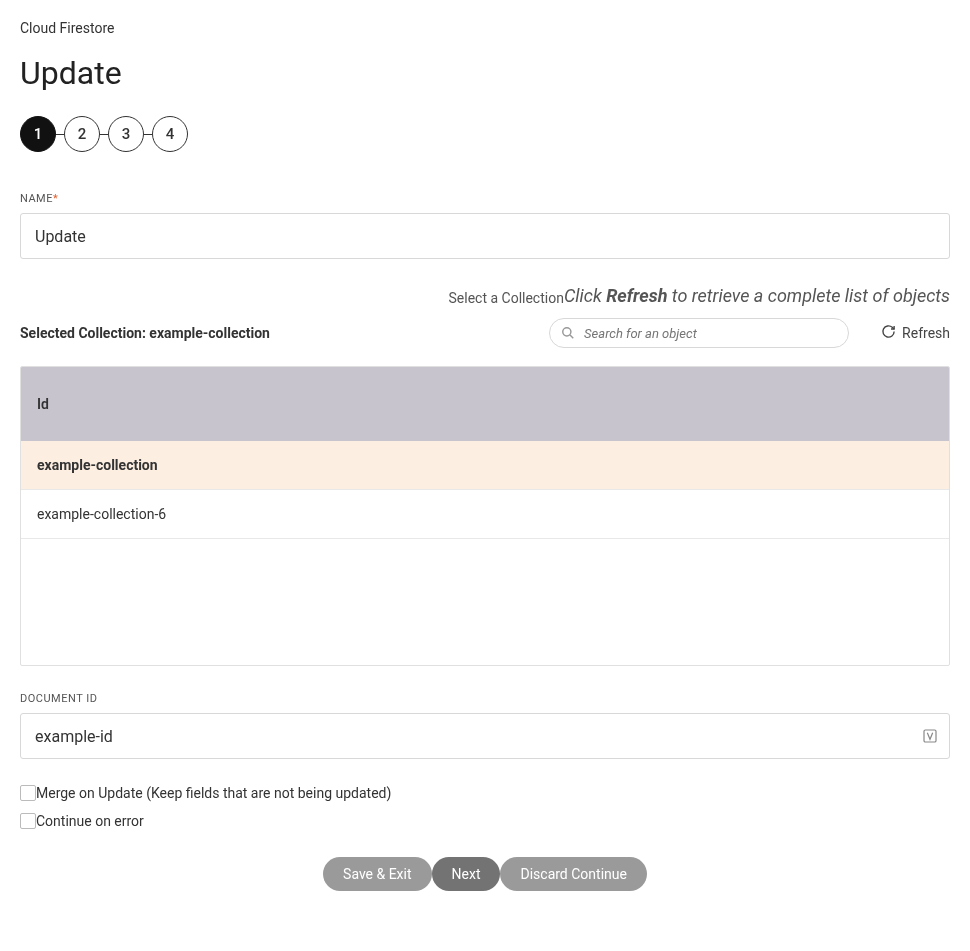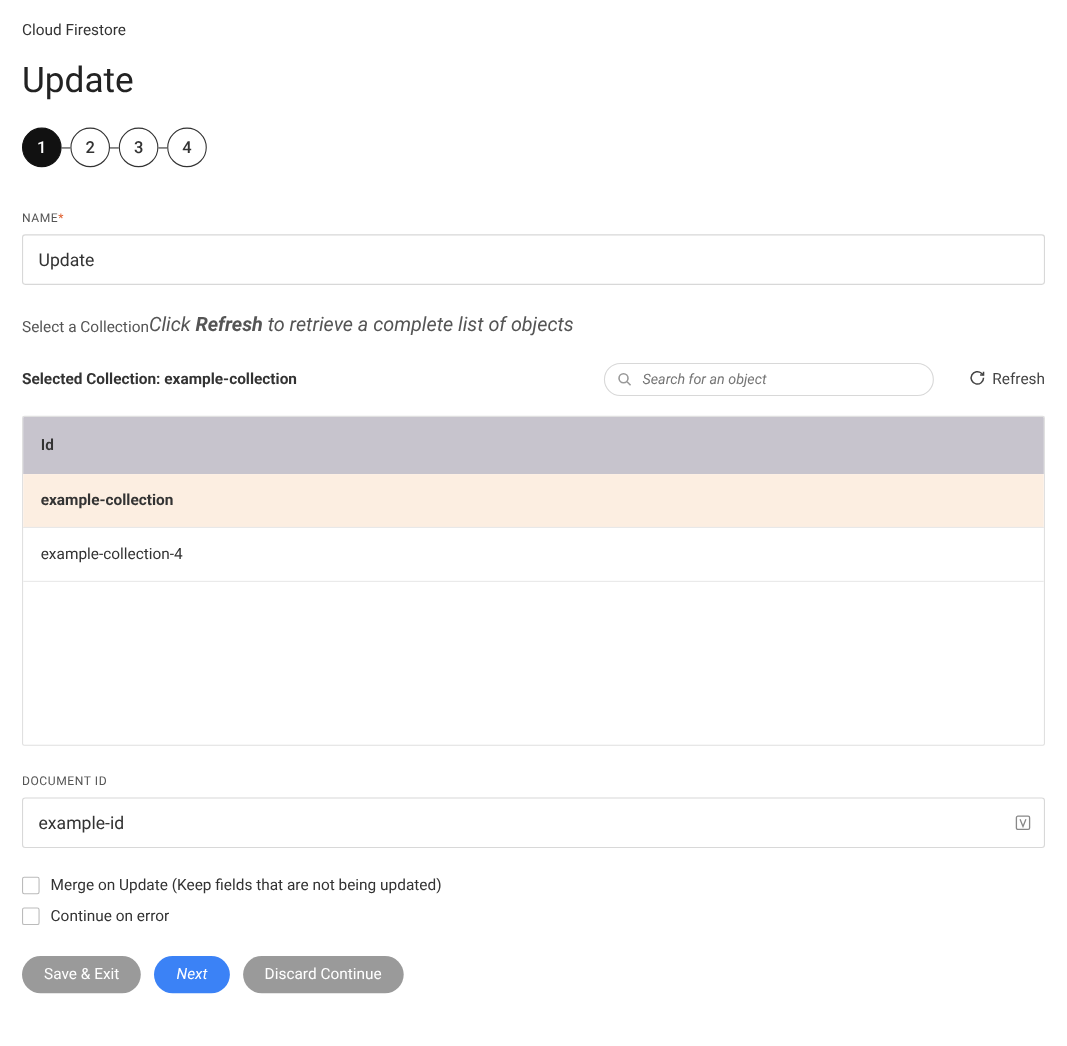--- a/index.html
+++ b/index.html
@@ -72,23 +72,23 @@
     padding: 0 14px;
     font-size: 16px;
     color: #333;
     font-family: inherit;
     outline: none;
   }
   .section-gap { margin-bottom: 26px; }
 
   .select-row {
     display: flex;
-    justify-content: flex-start;
+    justify-content: flex-end;
     align-items: flex-end;
-    margin-bottom: 24px;
+    margin-bottom: 12px;
   }
   .select-label {
     font-size: 14px;
     color: #555;
   }
   .hint {
     font-size: 18px;
     font-style: italic;
     color: #555;
   }
@@ -152,21 +152,21 @@
     border: 1px solid #e0e0e0;
     border-radius: 2px;
     height: 300px;
     overflow: hidden;
     margin-bottom: 26px;
     display: flex;
     flex-direction: column;
   }
   .table-header {
     background: #c7c4cd;
-    padding: 18px 16px;
+    padding: 29px 16px;
     font-size: 14px;
     font-weight: 600;
     color: #333;
   }
   .table-body {
     flex: 1;
     overflow-y: auto;
   }
   .table-row {
     padding: 16px 16px;
@@ -187,50 +187,49 @@
     top: 50%;
     transform: translateY(-50%);
     color: #888;
     cursor: pointer;
     display: flex;
   }
 
   .checkbox-row {
     display: flex;
     align-items: center;
-    gap: 10px;
     margin-bottom: 12px;
     font-size: 14px;
     color: #333;
   }
   .checkbox {
     width: 16px;
     height: 16px;
     border: 1.5px solid #bbb;
     border-radius: 2px;
     cursor: pointer;
     flex-shrink: 0;
   }
 
   .action-row {
     display: flex;
-    gap: 12px;
     margin-top: 28px;
+    justify-content: center;
   }
   .btn {
     border: none;
     border-radius: 18px;
     padding: 9px 20px;
     font-size: 14px;
     cursor: pointer;
     font-family: inherit;
     color: #fff;
   }
   .btn-gray { background: #9a9a9a; }
-  .btn-orange { background: #3b82f6; font-style: italic; }
+  .btn-orange { background: #737373; }
 </style>
 </head>
 <body>
 
 <div class="page">
 
   <a class="breadcrumb">Cloud Firestore</a>
 
   <h1 class="page-title">Update</h1>
 
@@ -281,21 +280,21 @@
         </span>
         <span>Refresh</span>
       </button>
     </div>
   </div>
 
   <div class="table-wrap">
     <div class="table-header">Id</div>
     <div class="table-body" id="table-body">
         <div class="table-row selected">example-collection</div>
-        <div class="table-row">example-collection-4</div>
+        <div class="table-row">example-collection-6</div>
       </div>
   </div>
 
   <div class="section-gap">
     <label class="field-label">DOCUMENT ID</label>
     <div class="doc-id-wrap">
       <input type="text" class="text-input" value="example-id" style="">
       <span class="doc-id-icon">
         <svg width="16" height="16" viewBox="0 0 24 24" fill="none" stroke="currentColor" stroke-width="1.8">
           <rect x="3" y="3" width="18" height="18" rx="2"></rect>

